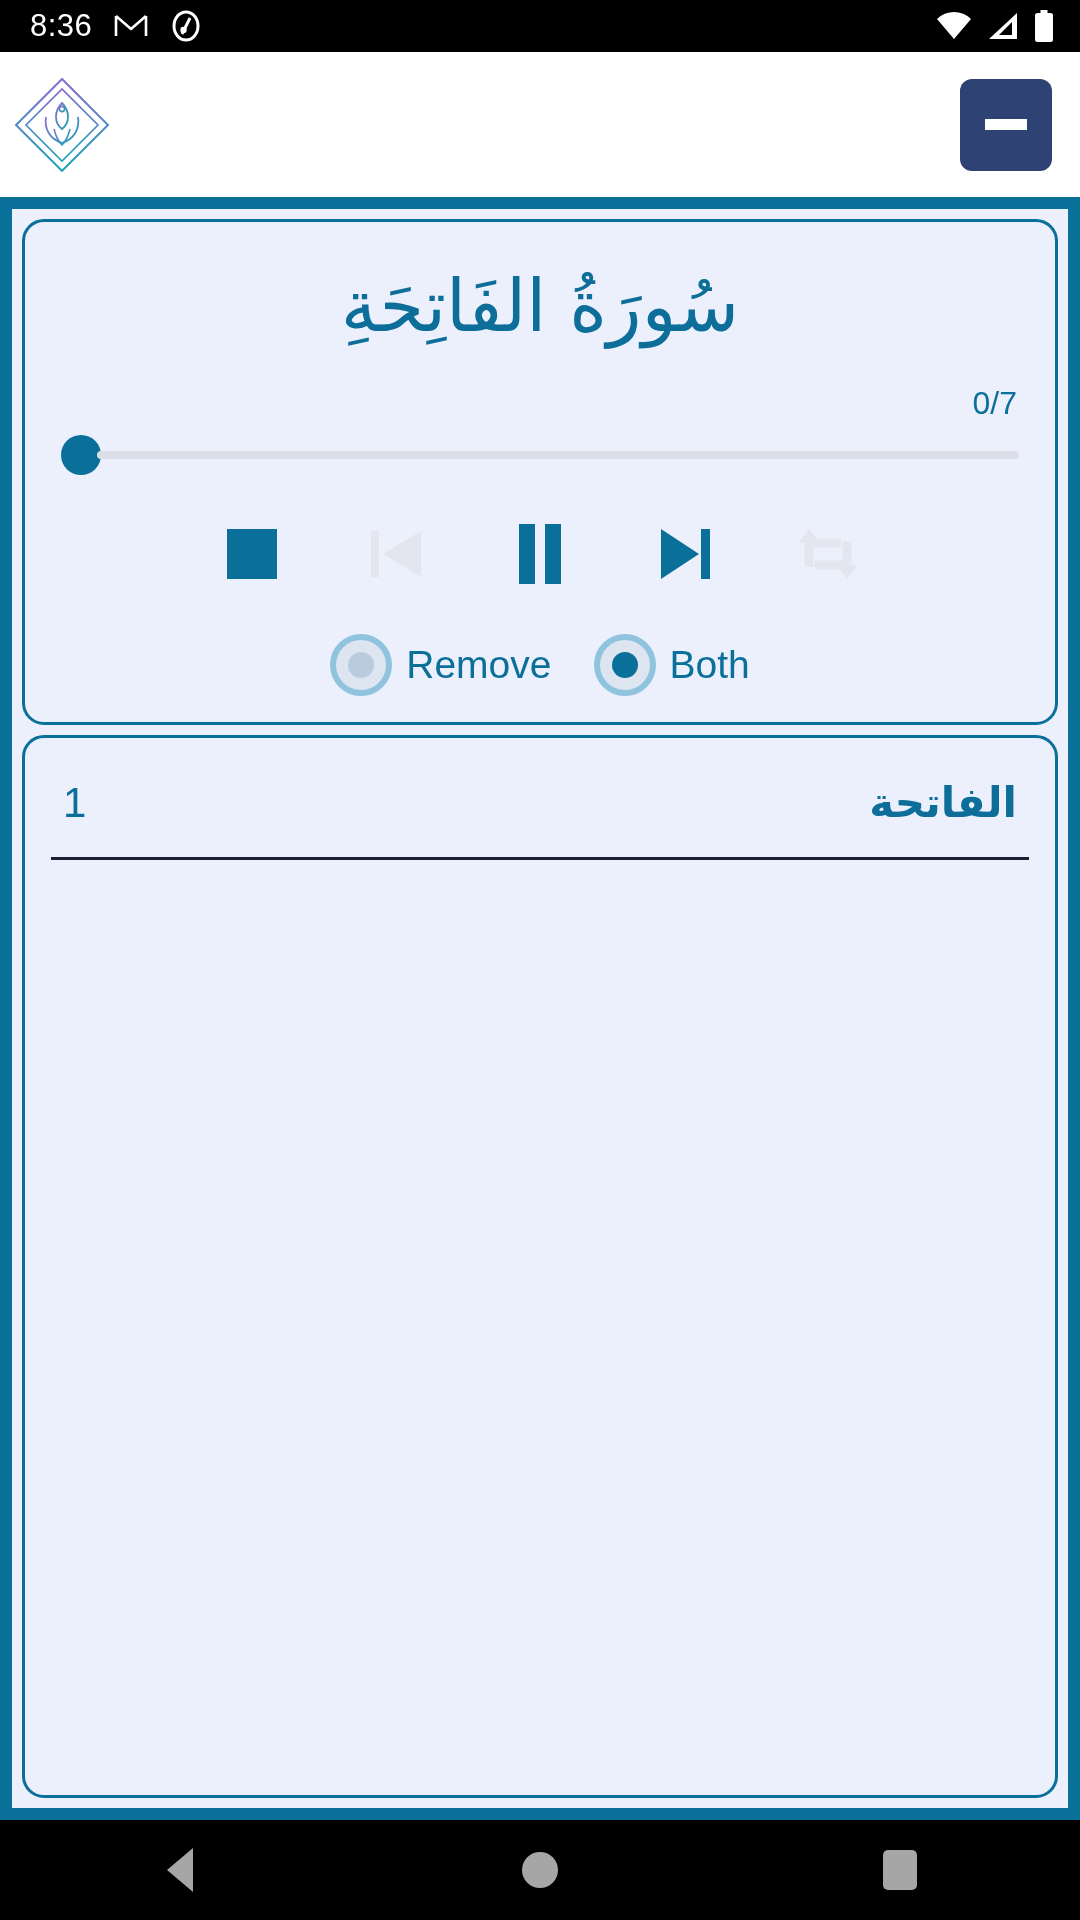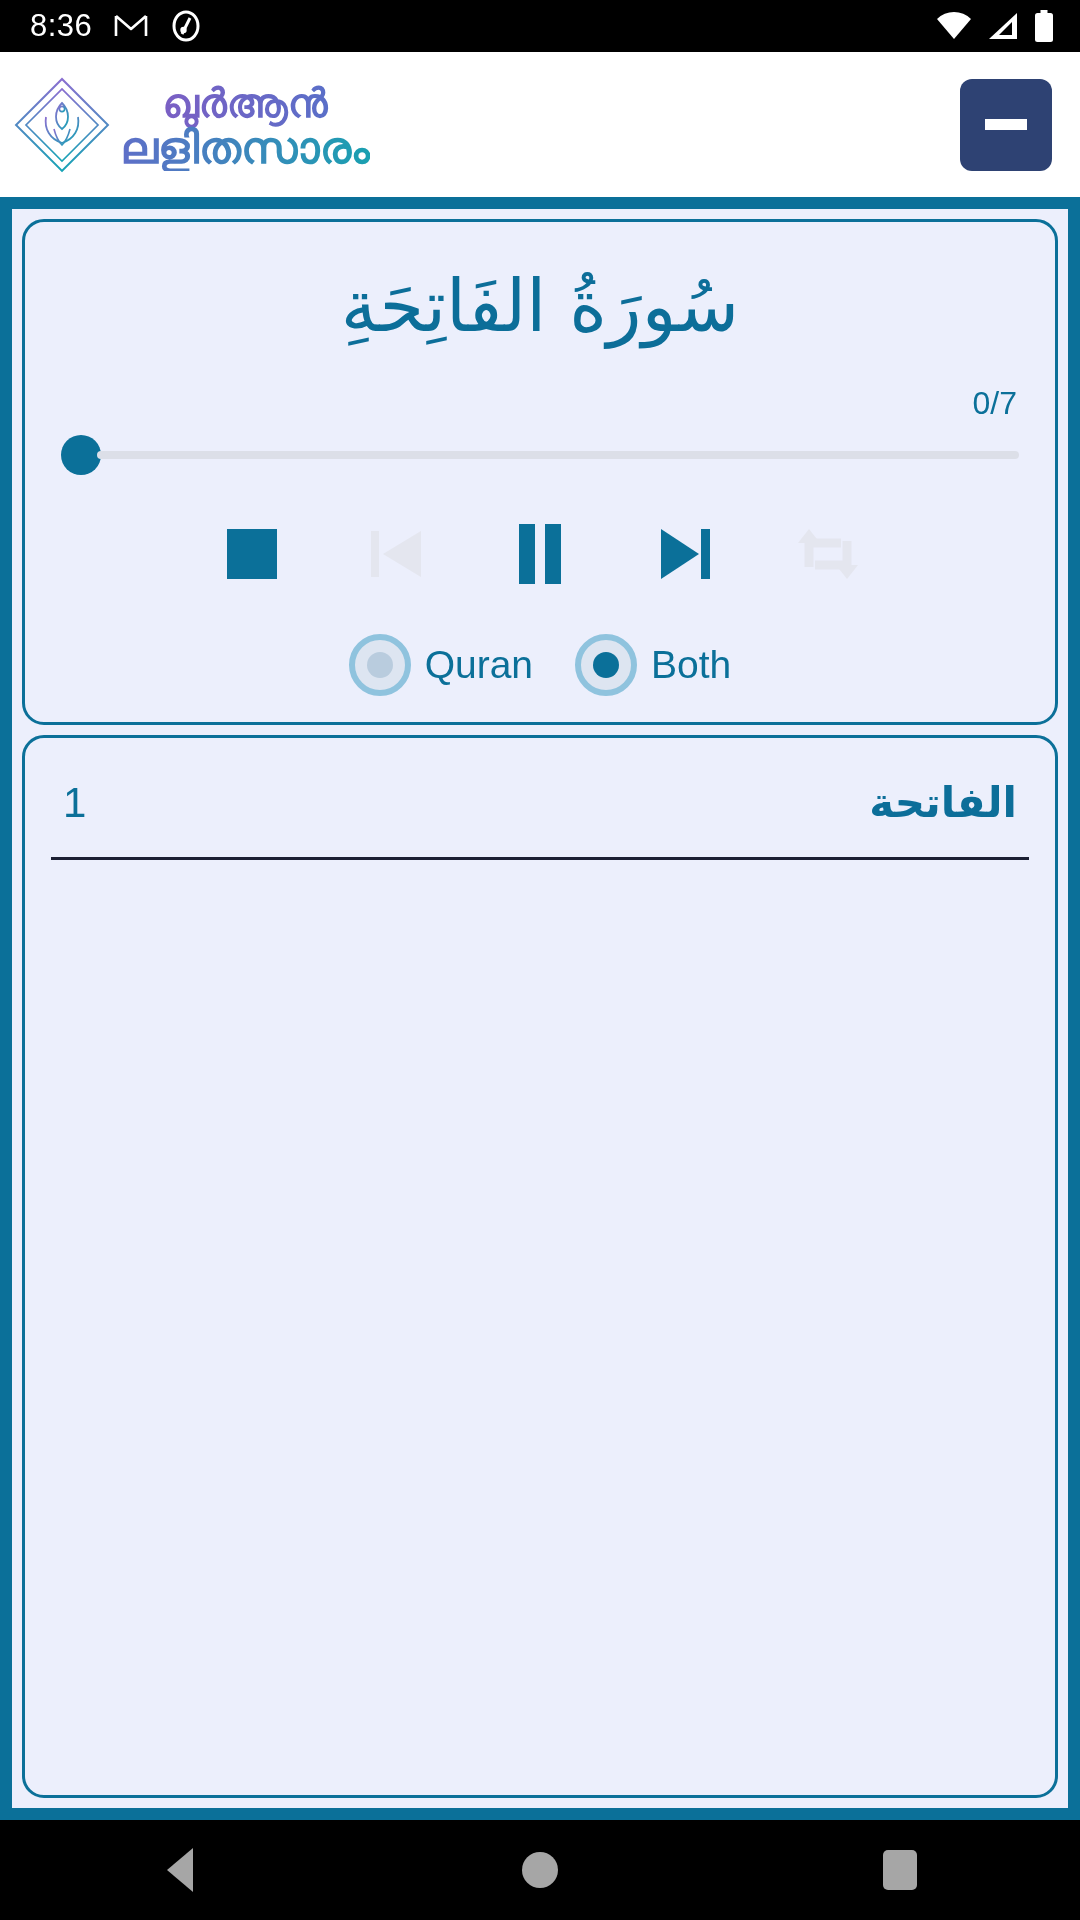--- a/index.html
+++ b/index.html
@@ -362,36 +362,20 @@
             </linearGradient>
           </defs>
           <rect x="52" y="6" width="65" height="65" transform="rotate(45 52 6)" fill="none" stroke="url(#lg)" stroke-width="2"></rect>
           <rect x="52" y="16" width="51" height="51" transform="rotate(45 52 16)" fill="none" stroke="url(#lg)" stroke-width="1.6"></rect>
           <path d="M52 30 C44 38 44 50 52 56 C60 50 60 38 52 30 Z" fill="none" stroke="url(#lg)" stroke-width="1.8"></path>
           <path d="M36 44 C34 56 40 66 52 70 C64 66 70 56 68 44" fill="none" stroke="url(#lg)" stroke-width="1.8"></path>
           <circle cx="52" cy="36" r="2.6" fill="none" stroke="url(#lg)" stroke-width="1.6"></circle>
           <path d="M44 56 C46 64 48 68 52 72 C56 68 58 64 60 56" fill="none" stroke="url(#lg)" stroke-width="1.6"></path>
         </svg>
       </span>
-      <span>
-        <svg class="brand-text" viewBox="0 0 250 92">
-          <defs>
-            <linearGradient id="tg1" x1="0" y1="0" x2="1" y2="0">
-              <stop offset="0%" stop-color="#7b5fc4"></stop>
-              <stop offset="100%" stop-color="#5a6fc8"></stop>
-            </linearGradient>
-            <linearGradient id="tg2" x1="0" y1="0" x2="1" y2="0">
-              <stop offset="0%" stop-color="#5f6fc8"></stop>
-              <stop offset="100%" stop-color="#19a0b0"></stop>
-            </linearGradient>
-          </defs>
-          <text x="125" y="38" text-anchor="middle" fill="url(#tg1)" font-family="Liberation Sans, sans-serif" font-size="40" font-weight="bold">ഖുർആൻ</text>
-          <text x="125" y="84" text-anchor="middle" fill="url(#tg2)" font-family="Liberation Sans, sans-serif" font-size="44" font-weight="bold">ലളിതസാരം</text>
-        </svg>
-      </span>
     </div>
     <div class="header-spacer"></div>
     <button class="minimize-button">
       <span class="minimize-bar"></span>
     </button>
   </div>
 
   <div class="content-frame">
 
     <div class="player-panel">
@@ -454,21 +438,21 @@
         </button>
 
       </div>
 
       <div class="mode-row">
 
         <label class="mode-option">
           <span class="radio">
             <span class="radio-dot"></span>
           </span>
-          <span class="mode-label">Quran</span>
+          <span class="mode-label">Remove</span>
         </label>
 
 
         <label class="mode-option">
           <span class="radio selected">
             <span class="radio-dot"></span>
           </span>
           <span class="mode-label">Both</span>
         </label>
 

